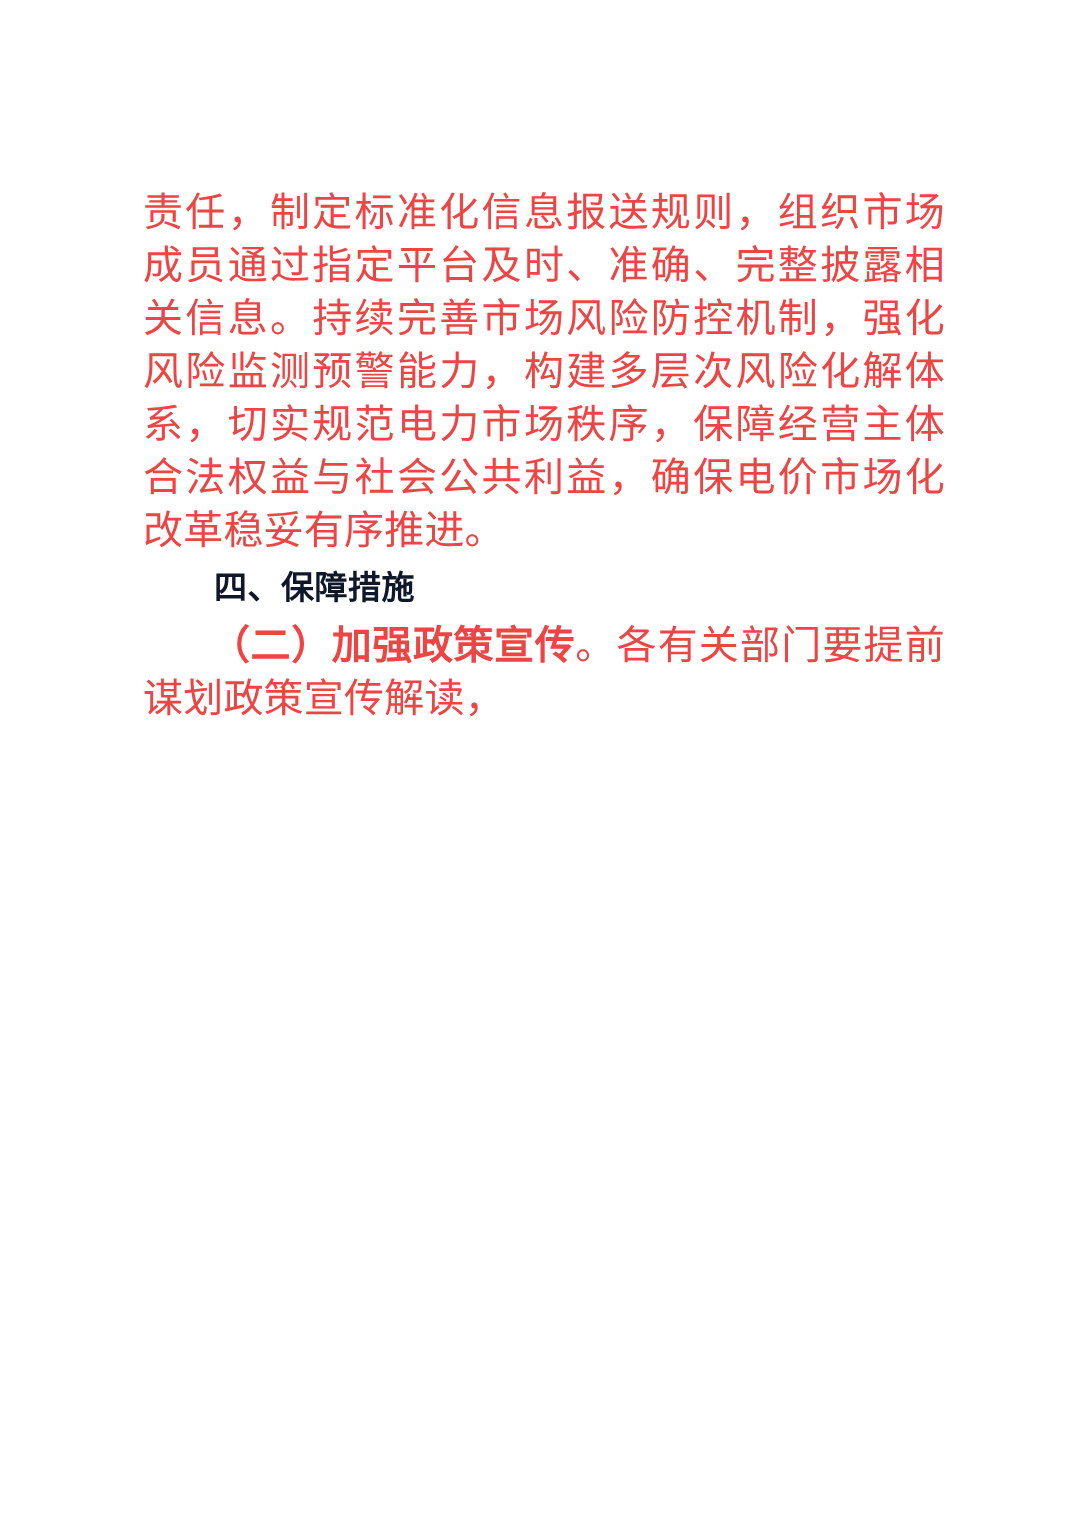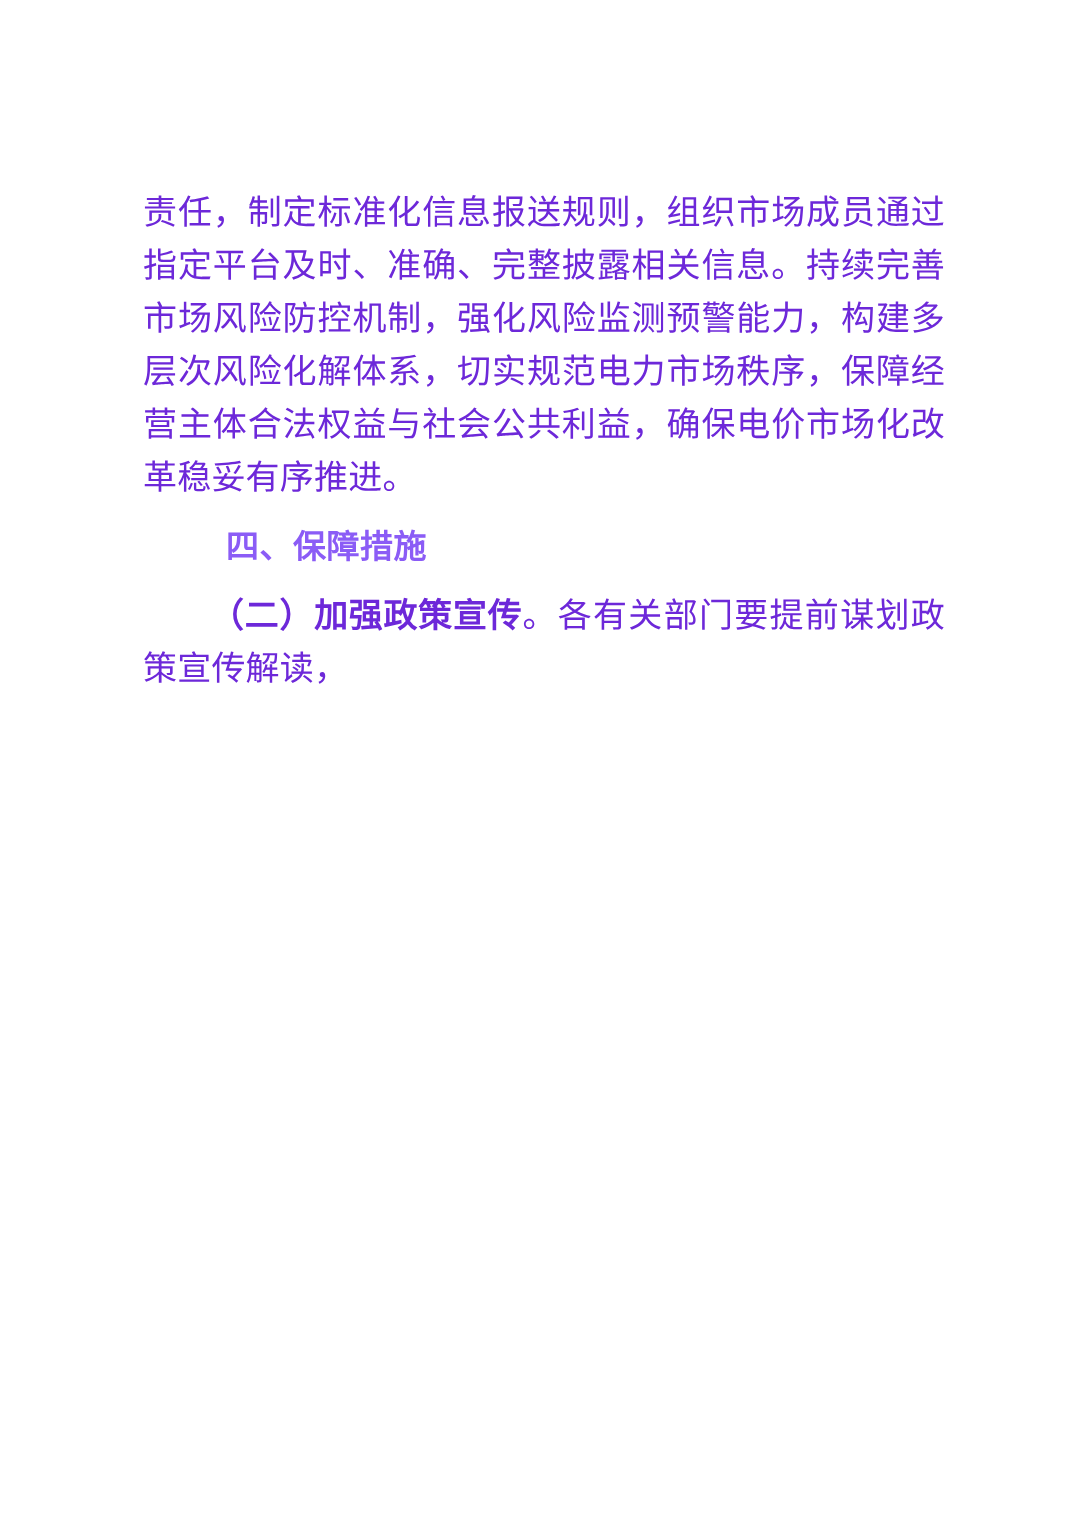--- a/index.html
+++ b/index.html
@@ -18,23 +18,23 @@
   }
   .content {
     position: absolute;
     left: 143px;
     top: 186px;
     width: 802px;
   }
   
   .para {
     font-family: "DejaVu Serif", "Liberation Serif", serif;
-    font-size: 34px;
+    font-size: 40px;
     line-height: 53px;
-    color: #6d28d9;
+    color: #ef4444;
     text-align: justify;
     text-justify: inter-character;
     text-align-last: left;
     margin: 0;
     letter-spacing: 0.2px;
     font-weight: 400;
     -webkit-font-smoothing: antialiased;
   }
   .para.indent { text-indent: 67px; }
   .para.cont   { text-indent: 0; }
@@ -46,22 +46,22 @@
   }
   
   .runin.wide { letter-spacing: 0.2px; }
 
   
   .section-heading {
     font-family: "DejaVu Sans", "Liberation Sans", sans-serif;
     font-size: 33px;
     line-height: 53px;
     font-weight: 700;
-    color: #8b5cf6;
-    margin: 16px;
+    color: #0f172a;
+    margin: 4px;
     text-indent: 67px;
     letter-spacing: 0.5px;
   }
 </style>
 </head>
 <body>
 
 <div class="page">
   <div class="content">
 

